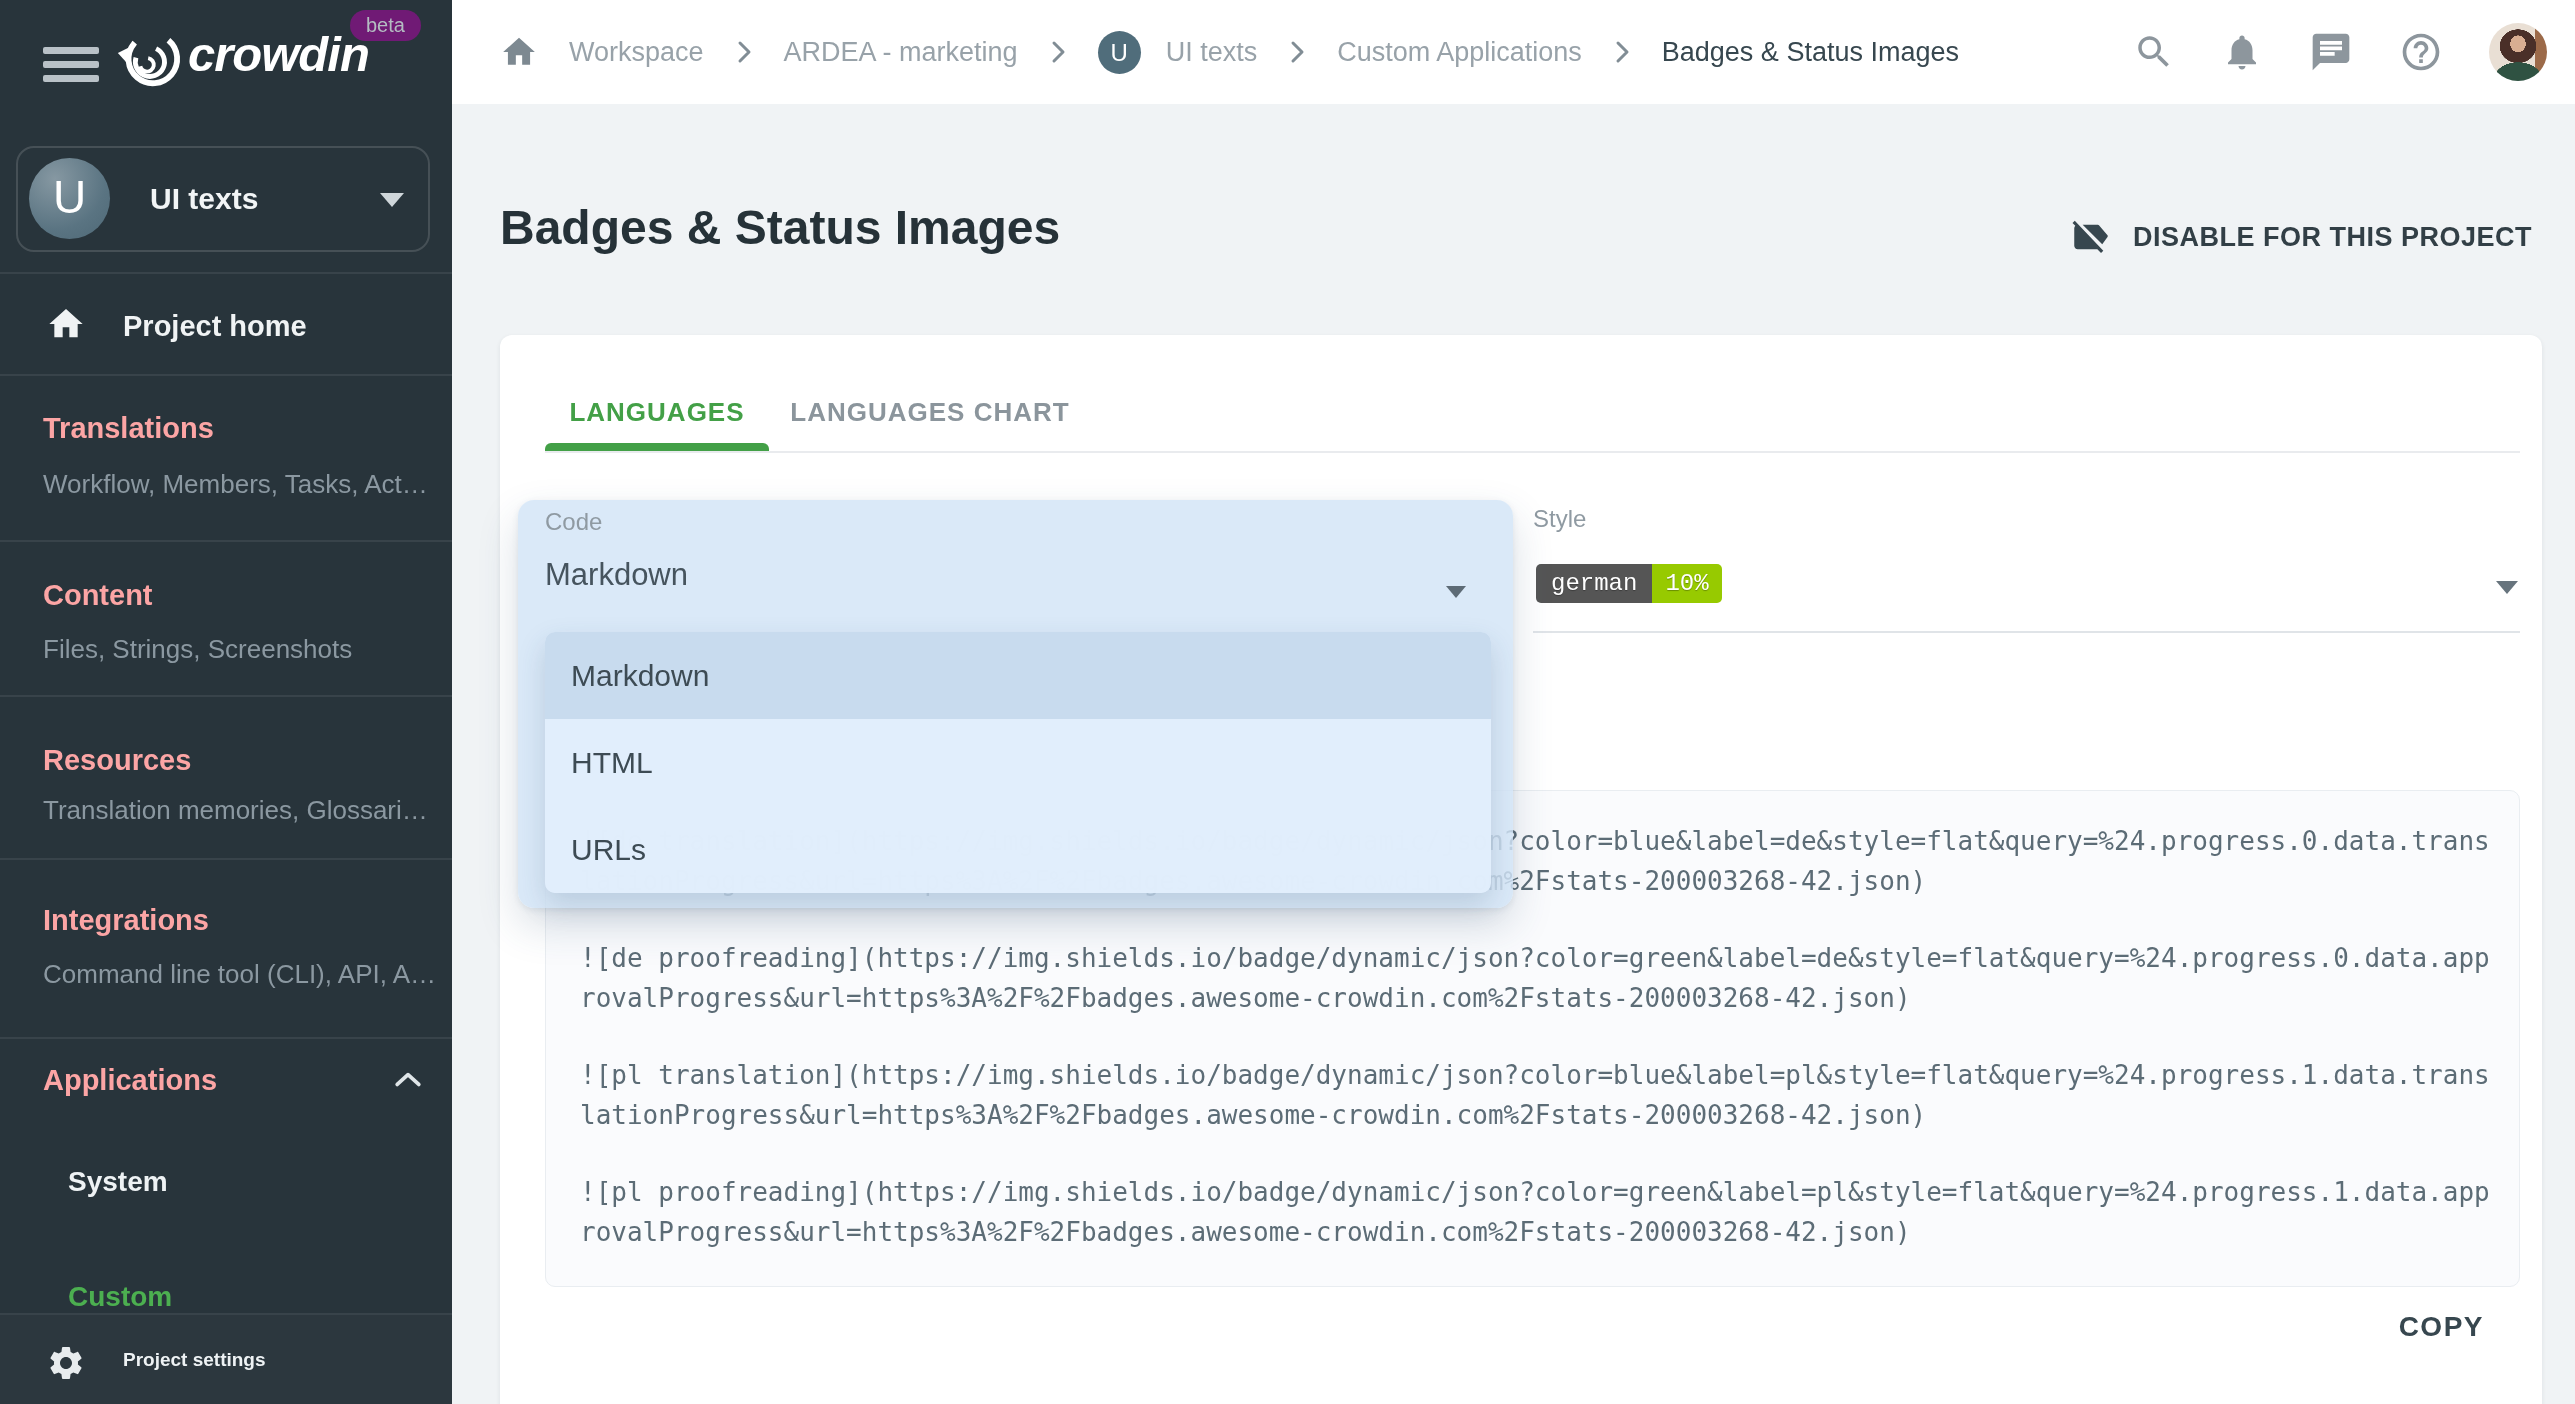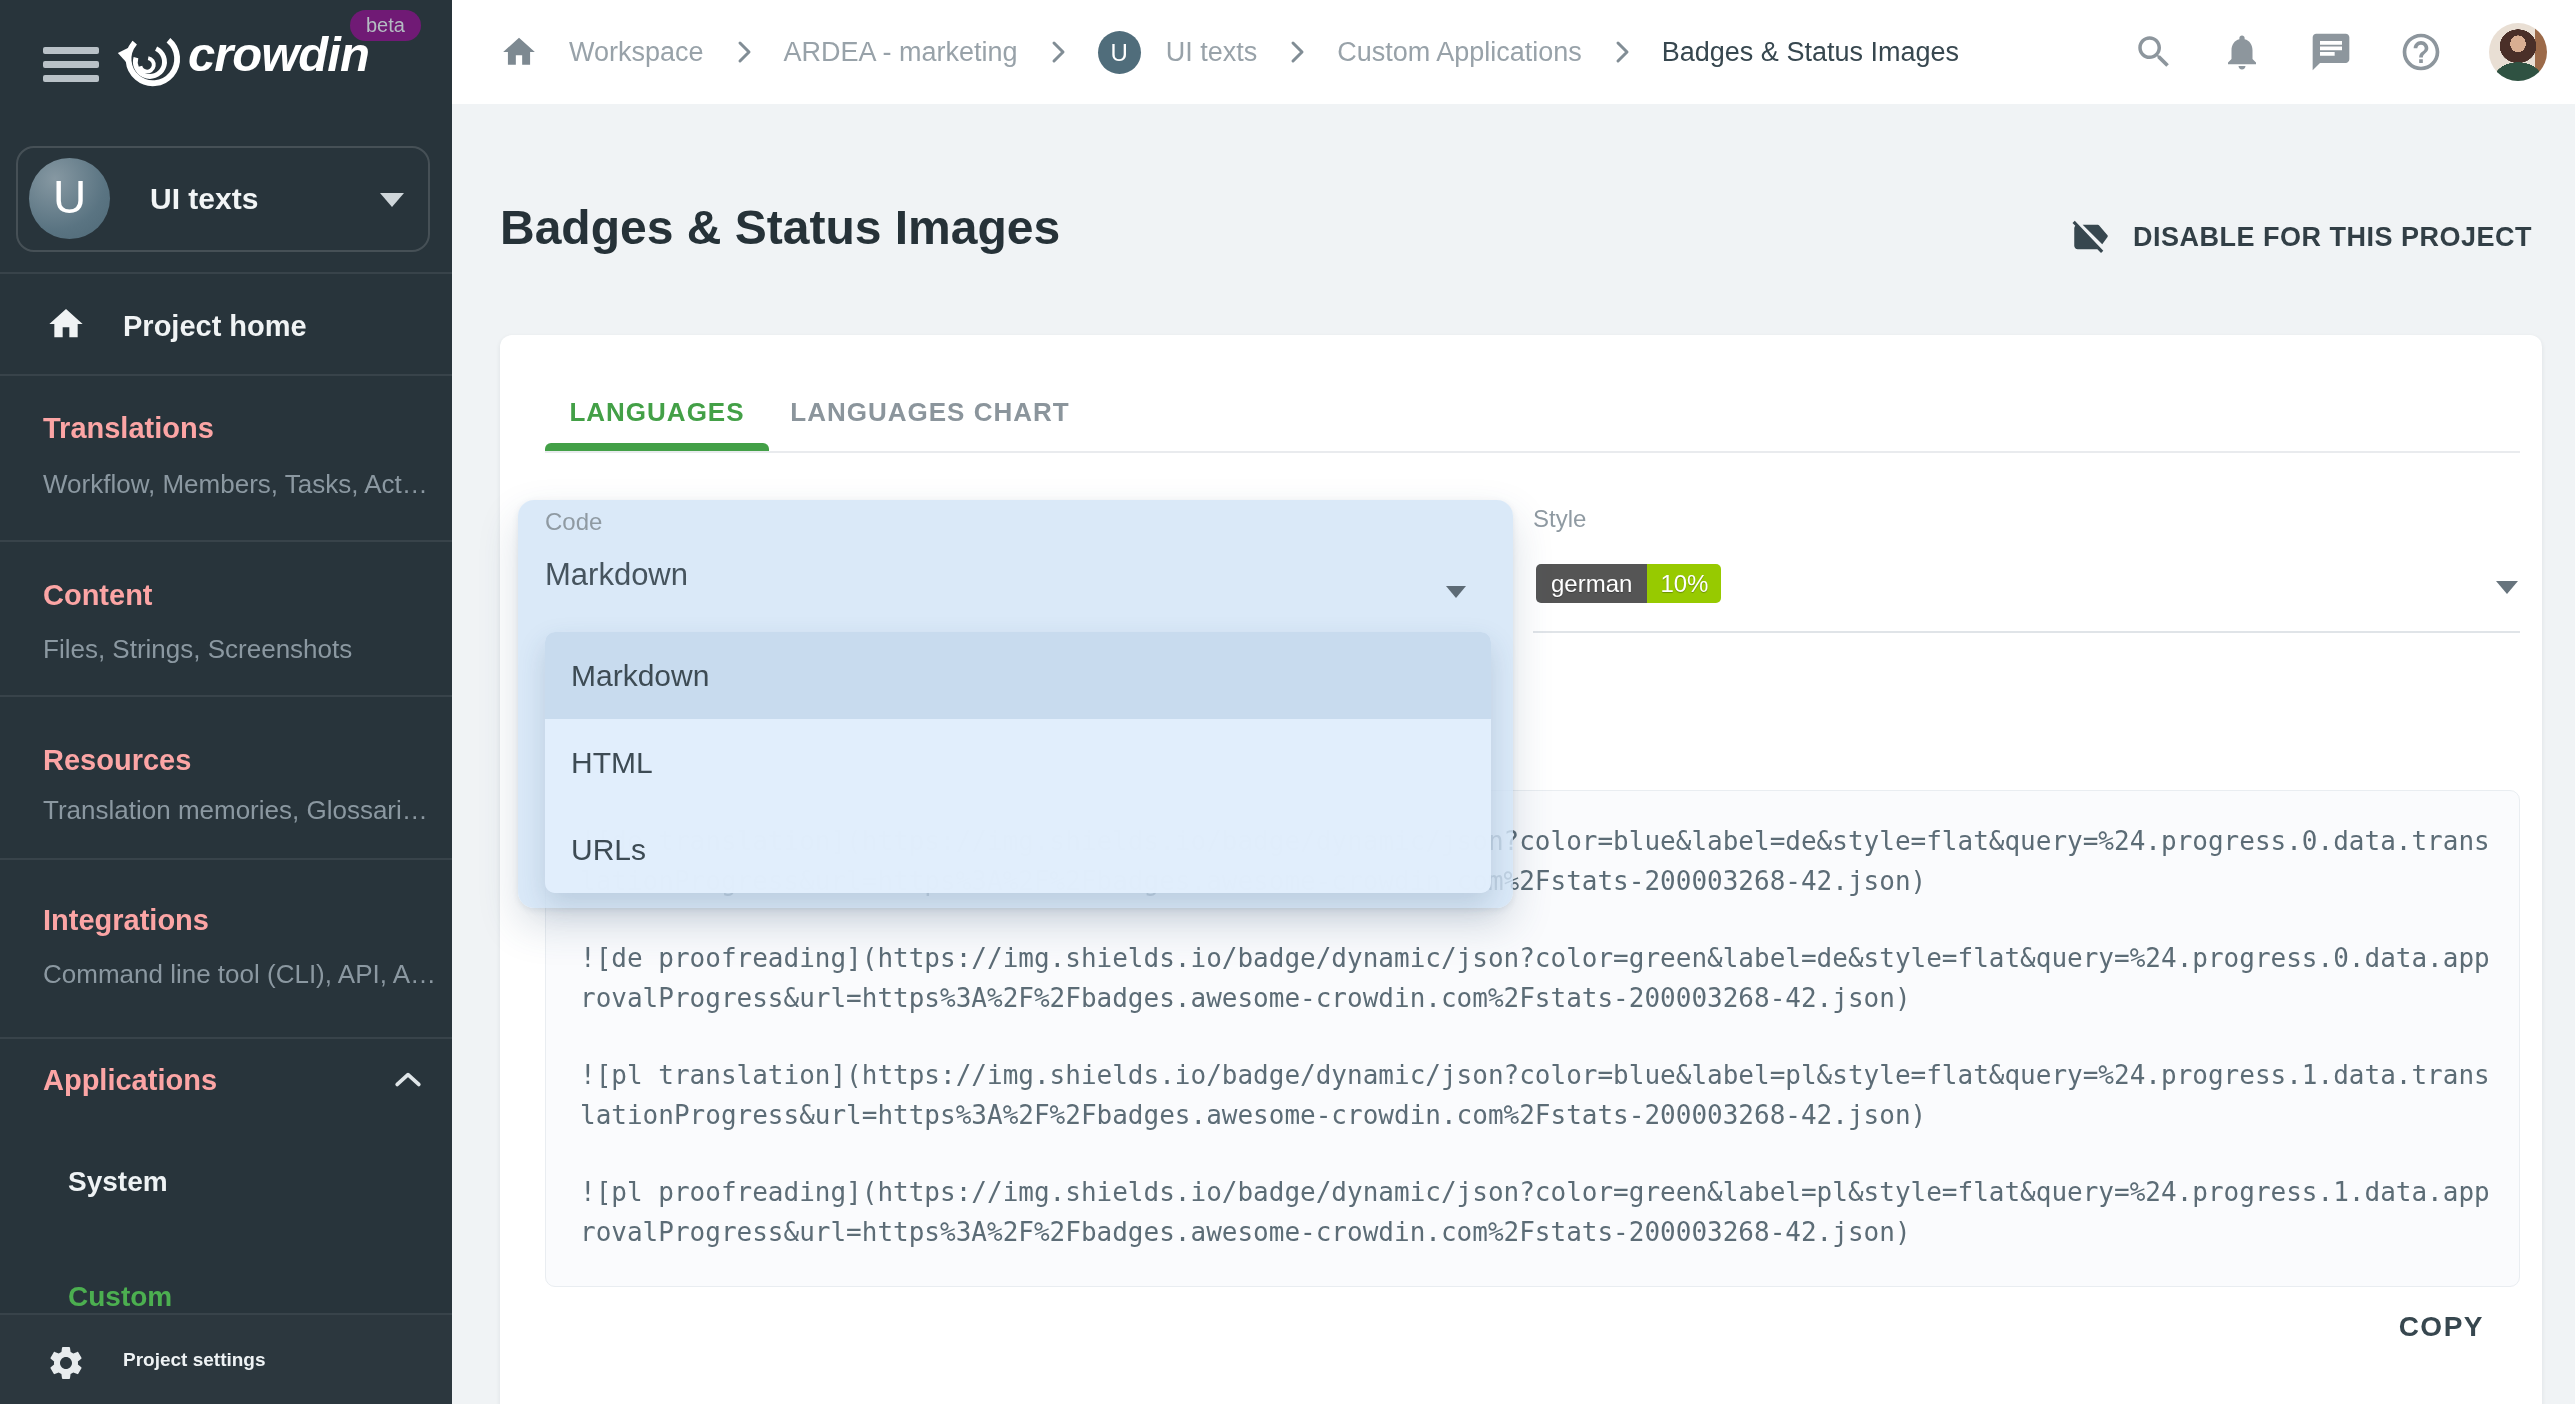--- a/index.html
+++ b/index.html
@@ -68,21 +68,21 @@
     box-shadow:0 2px 5px rgba(33,44,55,.09); z-index:1; }
 
   .tab { position:absolute; top:52px; height:50px; line-height:50px; text-align:center; font-size:26px; font-weight:700; letter-spacing:1px; cursor:pointer; }
   .tab1 { left:45px; width:224px; color:#43a047; }
   .tab2 { left:269px; width:322px; color:#8b959c; }
   .tab-underline { position:absolute; left:45px; top:108px; width:224px; height:10px; background:#43a047; border-radius:6px 6px 0 0; }
   .tab-divider { position:absolute; left:45px; top:116px; width:1975px; height:2px; background:#e9ebee; }
 
   .field-label { font-size:24px; color:#8f9aa2; }
   .style-label { position:absolute; left:1033px; top:170px; }
-  .shield-badge { position:absolute; left:1036px; top:229px; display:flex; height:39px; font-family:Liberation Sans, sans-serif; font-size:24px; color:#fff; text-shadow:0 1px 1px rgba(0,0,0,.3); cursor:default; }
+  .shield-badge { position:absolute; left:1036px; top:229px; display:flex; height:39px; font-family:Liberation Mono, monospace; font-size:24px; color:#fff; text-shadow:0 1px 1px rgba(0,0,0,.3); cursor:default; }
   .shield-badge .seg-l { padding:0 15px; line-height:39px; border-radius:5px 0 0 5px; }
   .shield-badge .seg-r { padding:0 13px; line-height:39px; border-radius:0 5px 5px 0; }
   .style-caret { position:absolute; left:1996px; top:246px; border-left:11px solid transparent; border-right:11px solid transparent; border-top:13px solid #67747d; }
   .style-underline { position:absolute; left:1033px; top:296px; width:987px; height:2px; background:#e0e4e8; }
 
   .code-block { position:absolute; left:45px; top:455px; width:1975px; height:497px; background:#fafbfd; border:1px solid #e9edf1; border-radius:10px; }
   .code-text { margin:30px 0 0 34px; width:1918px; font-family:"DejaVu Sans Mono", monospace; font-size:26px; line-height:40px; color:#5c6c76; }
   .code-entry { margin-bottom:37px; word-break:break-all; }
 
   .copy-btn { position:absolute; right:58px; top:976px; font-size:28px; font-weight:600; letter-spacing:1.5px; color:#37474f; cursor:pointer; }

